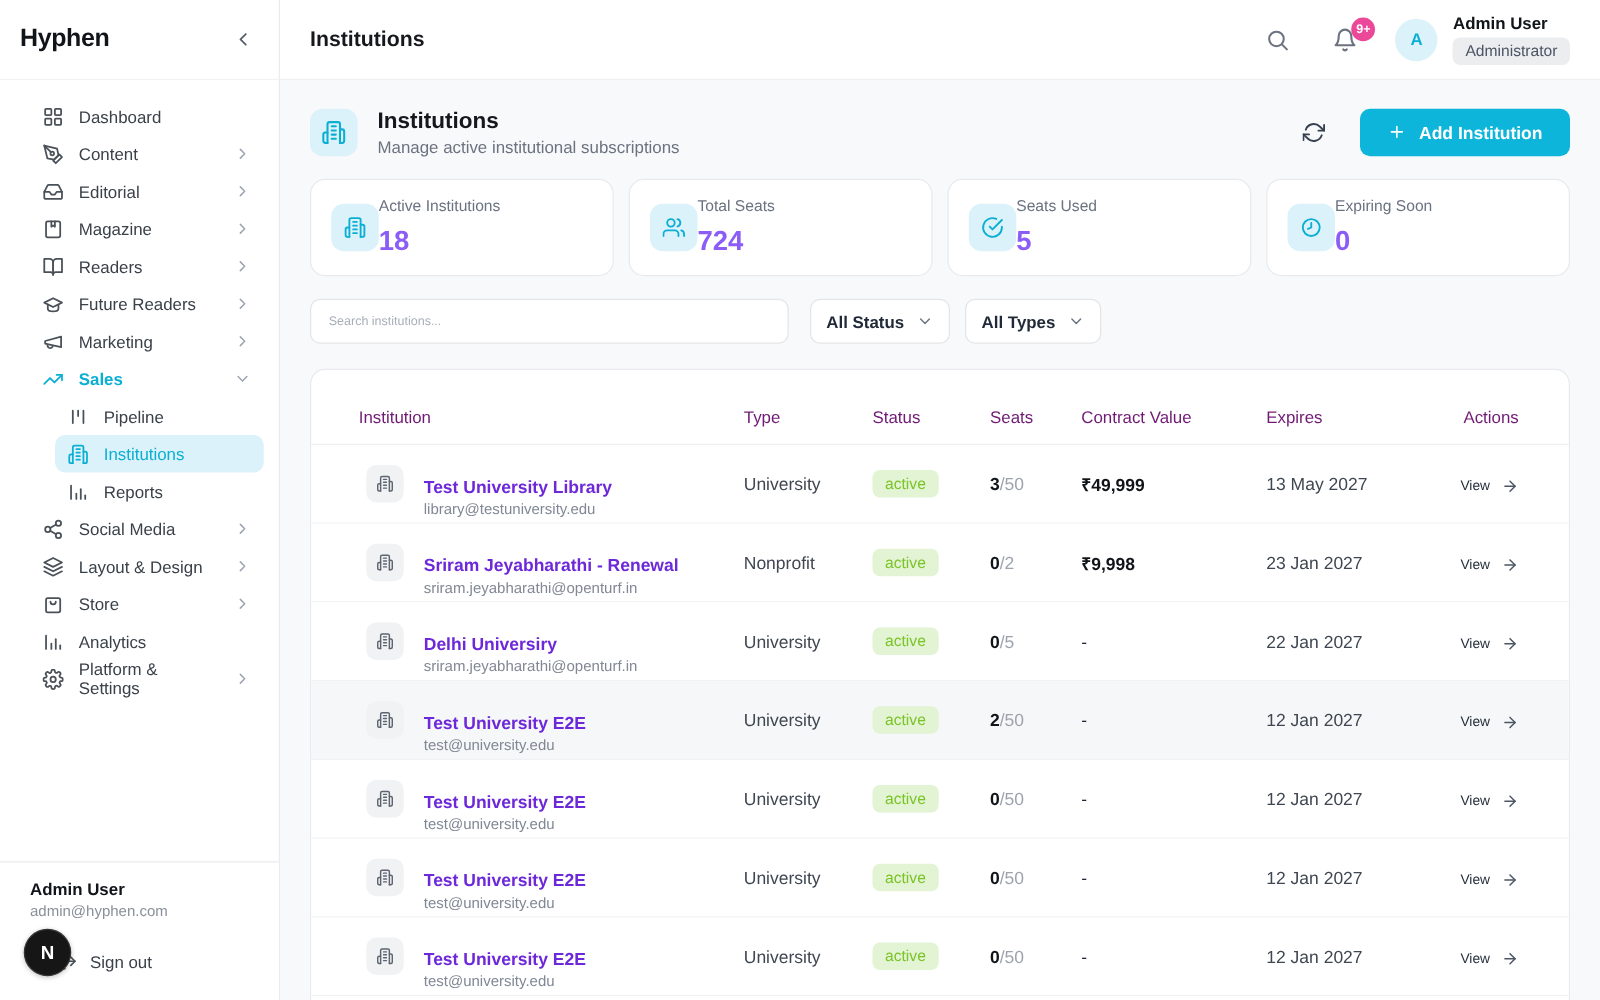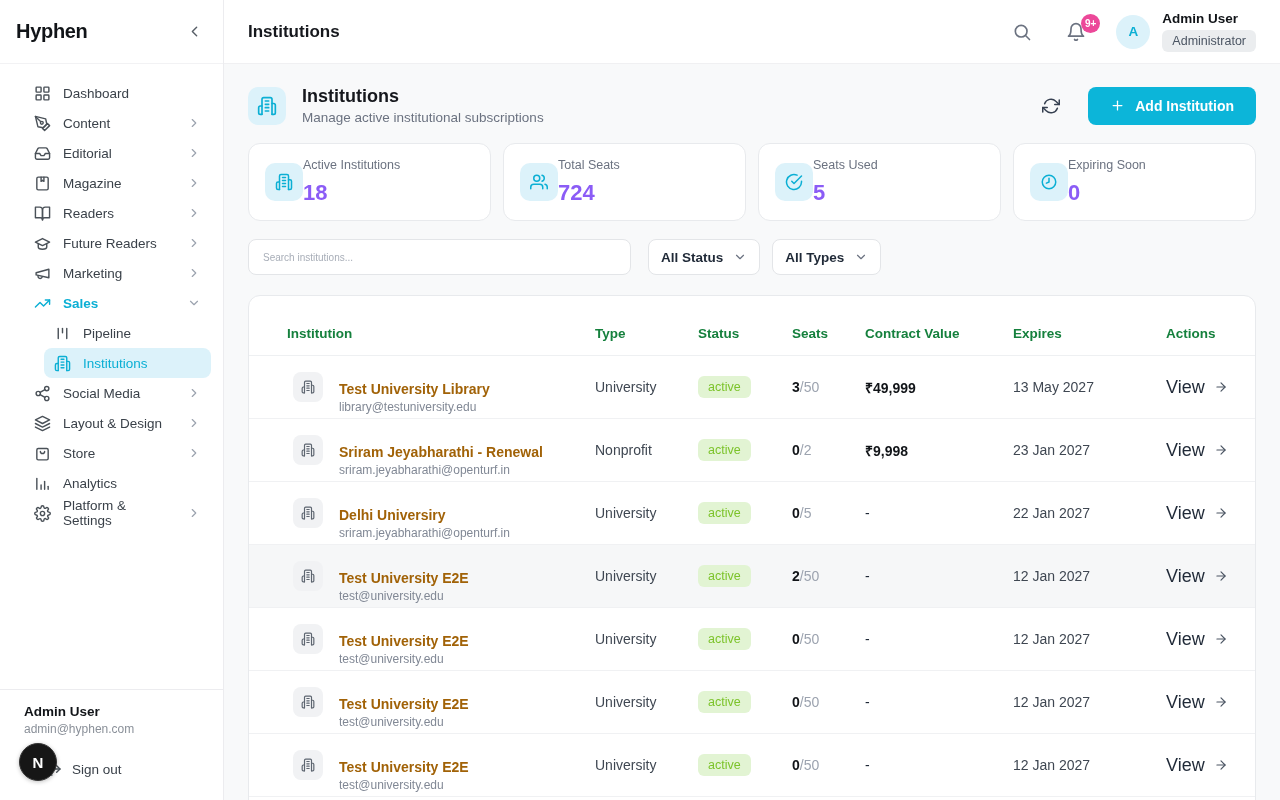--- a/index.html
+++ b/index.html
@@ -91,38 +91,38 @@
   .dd { height:36px; background:#fff; border:1px solid #e3e5e8; border-radius:8px; display:flex;
     align-items:center; gap:10px; padding:0 12px; font-size:13.5px; font-weight:600; color:#1f2937;
     cursor:pointer; font-family:inherit; margin-right:12px; }
   .dd .icon { color:#6b7280; }
 
   
   .table-card { background:#fff; border:1px solid #e8eaed; border-radius:12px; overflow:hidden;
     padding-top:16px; }
   .tgrid { display:grid; grid-template-columns:326px 103px 94px 73px 148px 153px 1fr; align-items:center;
     padding:0 20px; }
-  .thead { height:44px; border-bottom:1px solid #eef0f2; color:#15803d; font-size:13.5px; font-weight:700; }
+  .thead { height:44px; border-bottom:1px solid #eef0f2; color:#701a75; font-size:13.5px; font-weight:400; }
   .th.c-actions, .cell.c-actions { text-align:right; padding-right:20px; justify-content:flex-end; }
   .th.c-inst { padding-left:18px; }
   .trow { height:63px; border-bottom:1px solid #f0f1f3; background:#fff; cursor:pointer; }
   .trow.hl { background:#f6f7f8; }
   .cell { font-size:14px; color:#3f4752; }
   .c-inst { display:flex; align-items:center; gap:16px; padding-left:24px; }
   .row-iconbox { width:30px; height:30px; border-radius:8px; background:#f1f2f4; color:#5d6570;
     display:flex; align-items:center; justify-content:center; flex:none; }
-  .inst-name { font-size:14px; font-weight:700; color:#a16207;margin-top:20px; }
+  .inst-name { font-size:14px; font-weight:700; color:#6d28d9;margin-top:20px; }
   .inst-email { font-size:12px; color:#818895; margin-top:3px; }
   .badge-active { display:inline-block; background:#e2f4d3; color:#7cc32a; font-size:12.5px;
     padding:4px 10px; border-radius:6px; }
   .seats-used { font-weight:700; color:#111418; }
   .seats-rest { color:#9ca3af; }
   .c-contract.money { font-weight:700; color:#111418; }
   .c-contract.dash { color:#1f2937; }
-  .view-link { display:inline-flex; align-items:center; gap:9px; font-size:18px; font-weight:500;
+  .view-link { display:inline-flex; align-items:center; gap:9px; font-size:11px; font-weight:500;
     color:#1f2937; cursor:pointer; }
   .view-link .icon { color:#4b5563; }
 </style>
 </head>
 <body>
 
 <div class="app">
 
   <aside class="sidebar">
     <div class="side-head">
@@ -261,20 +261,31 @@
               <path d="M6 22V4a2 2 0 0 1 2-2h8a2 2 0 0 1 2 2v18"></path>
               <path d="M6 12H4a2 2 0 0 0-2 2v6a2 2 0 0 0 2 2h2"></path>
               <path d="M18 9h2a2 2 0 0 1 2 2v9a2 2 0 0 1-2 2h-2"></path>
               <path d="M10 6h4"></path>
               <path d="M10 10h4"></path>
               <path d="M10 14h4"></path>
               <path d="M10 18h4"></path>
             </svg>
           </span>
           <span class="nav-label">Institutions</span>
+        </div>
+        <div class="nav-item child">
+          <span class="icon ">
+            <svg width="17" height="17" viewBox="0 0 24 24" fill="none" stroke="currentColor" stroke-width="2" stroke-linecap="round" stroke-linejoin="round">
+              <path d="M4 5v15"></path>
+              <path d="M10 14v6"></path>
+              <path d="M15 9v11"></path>
+              <path d="M20 16v4"></path>
+            </svg>
+          </span>
+          <span class="nav-label">Reports</span>
         </div>
         <div class="nav-item">
           <span class="icon ">
             <svg width="17" height="17" viewBox="0 0 24 24" fill="none" stroke="currentColor" stroke-width="2" stroke-linecap="round" stroke-linejoin="round">
               <circle cx="18" cy="5" r="3"></circle>
               <circle cx="6" cy="12" r="3"></circle>
               <circle cx="18" cy="19" r="3"></circle>
               <path d="m8.6 13.5 6.8 4"></path>
               <path d="m15.4 6.5-6.8 4"></path>
             </svg>

